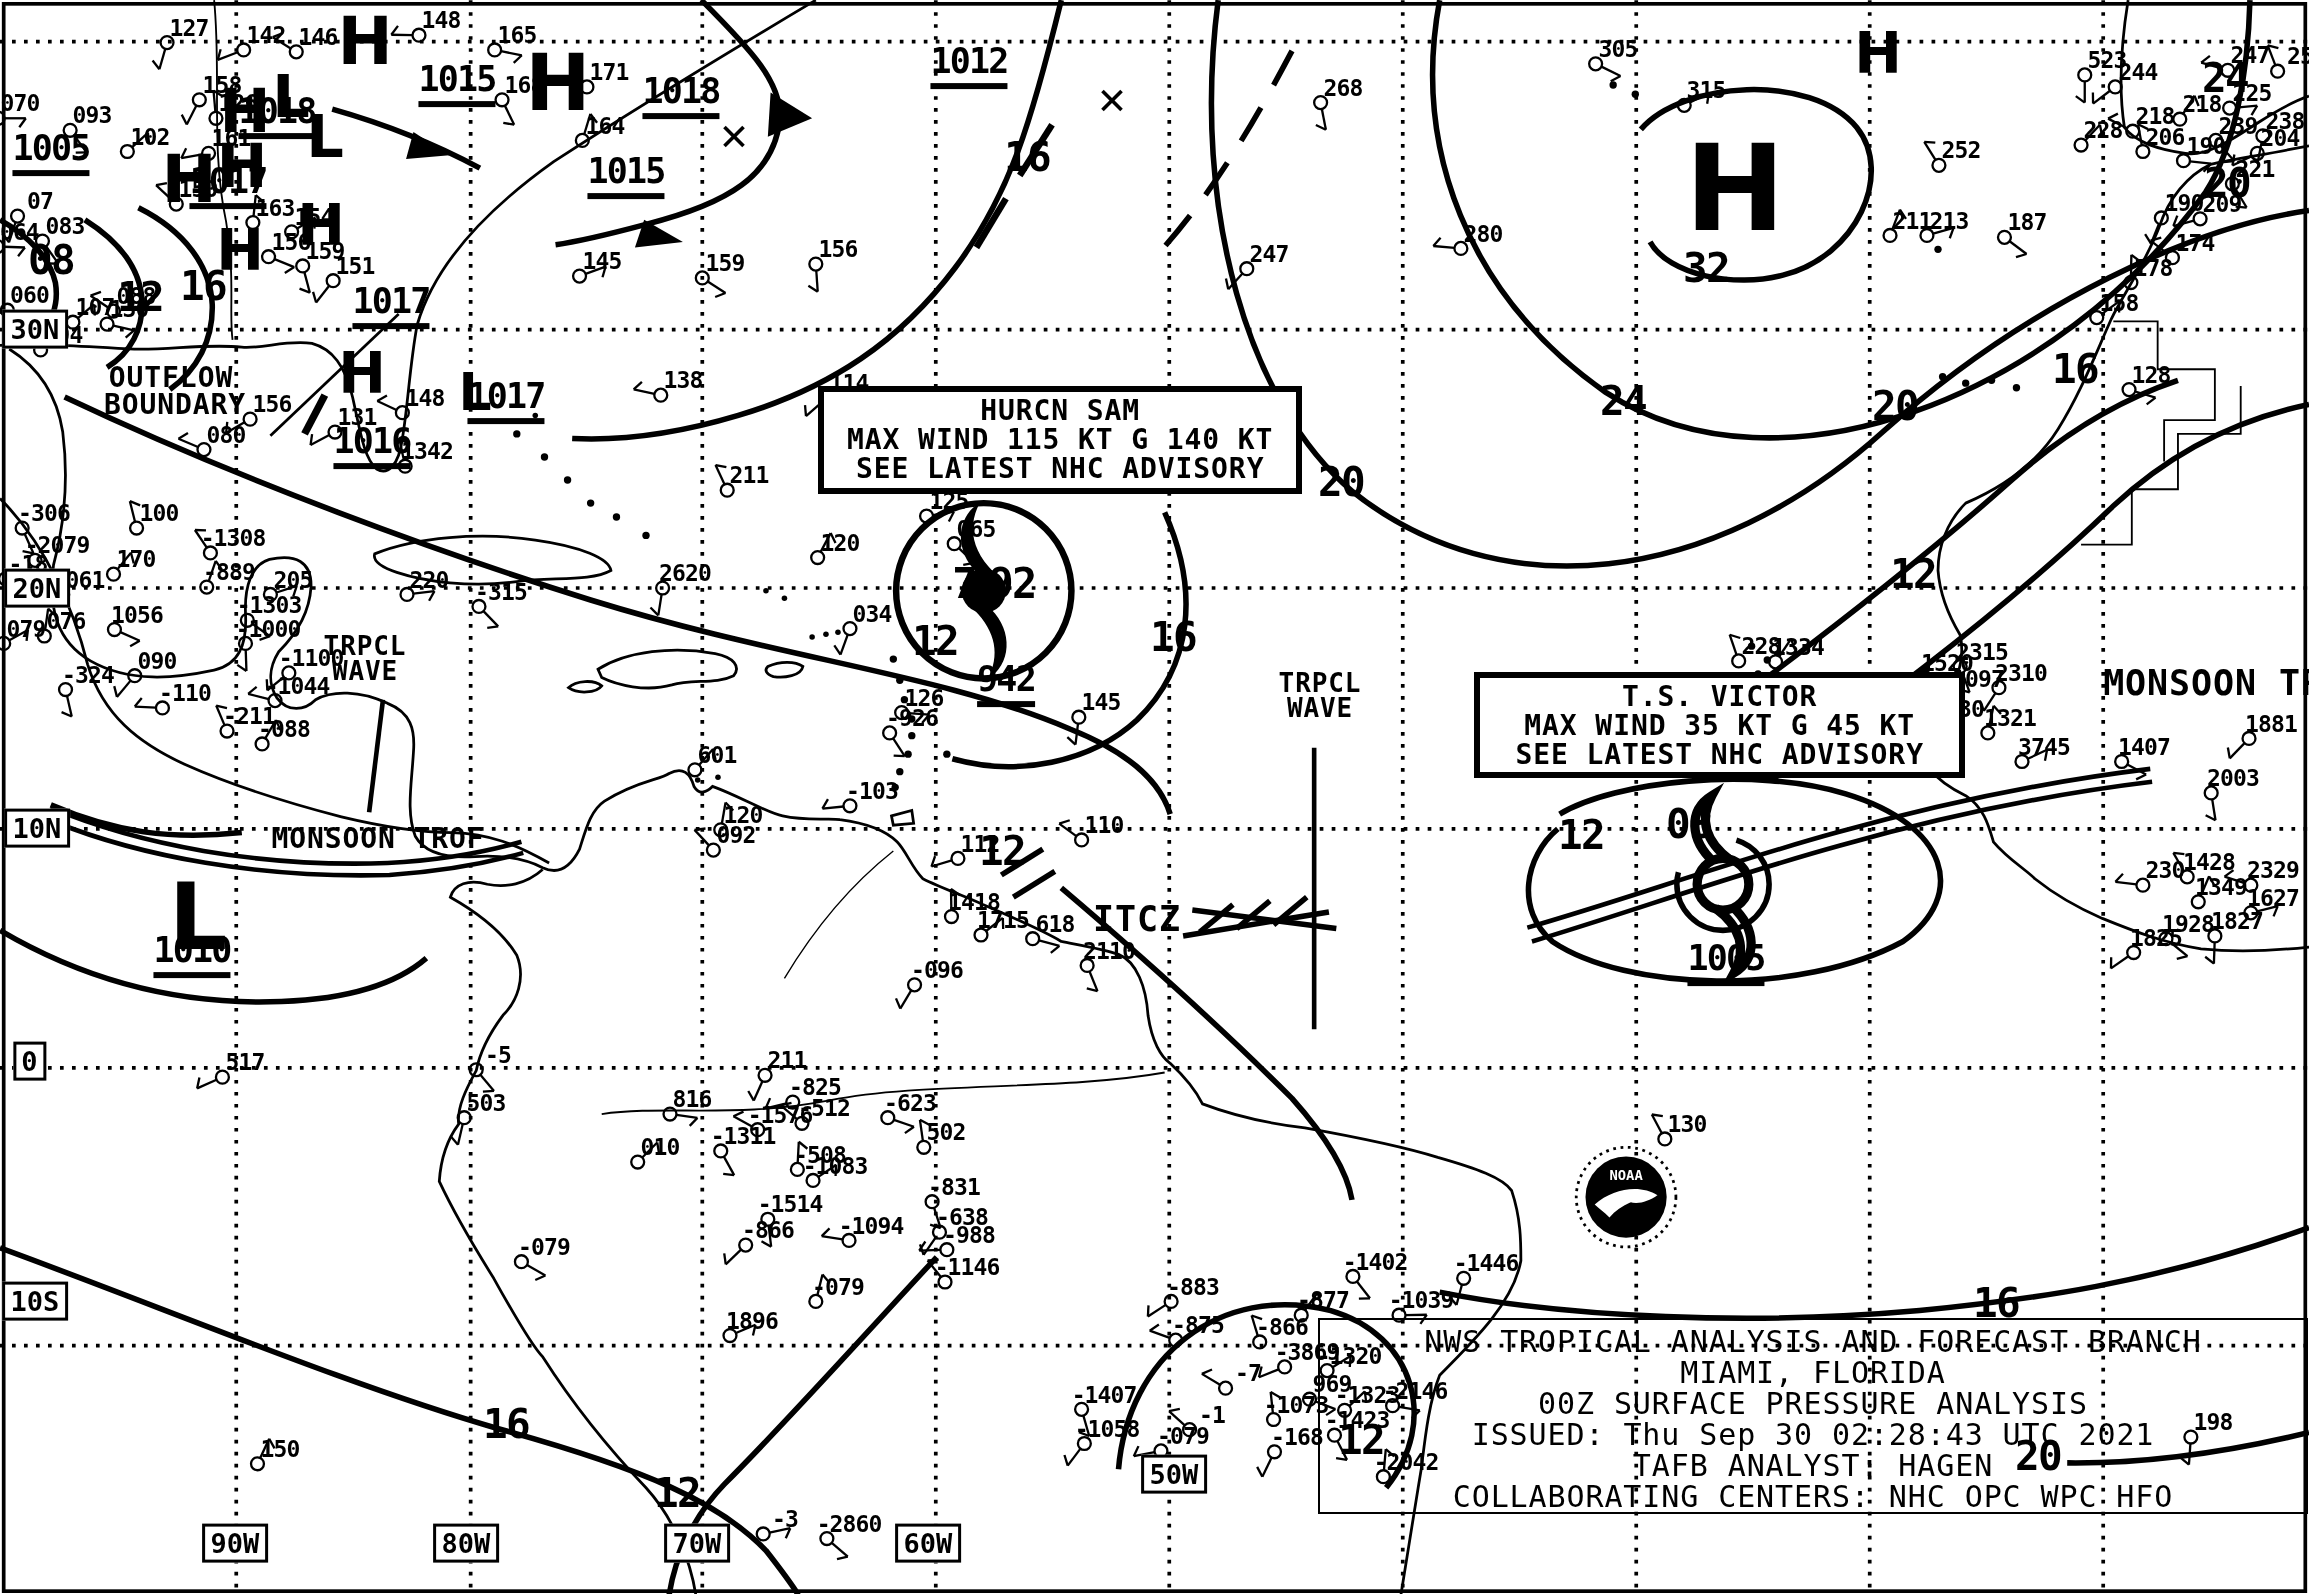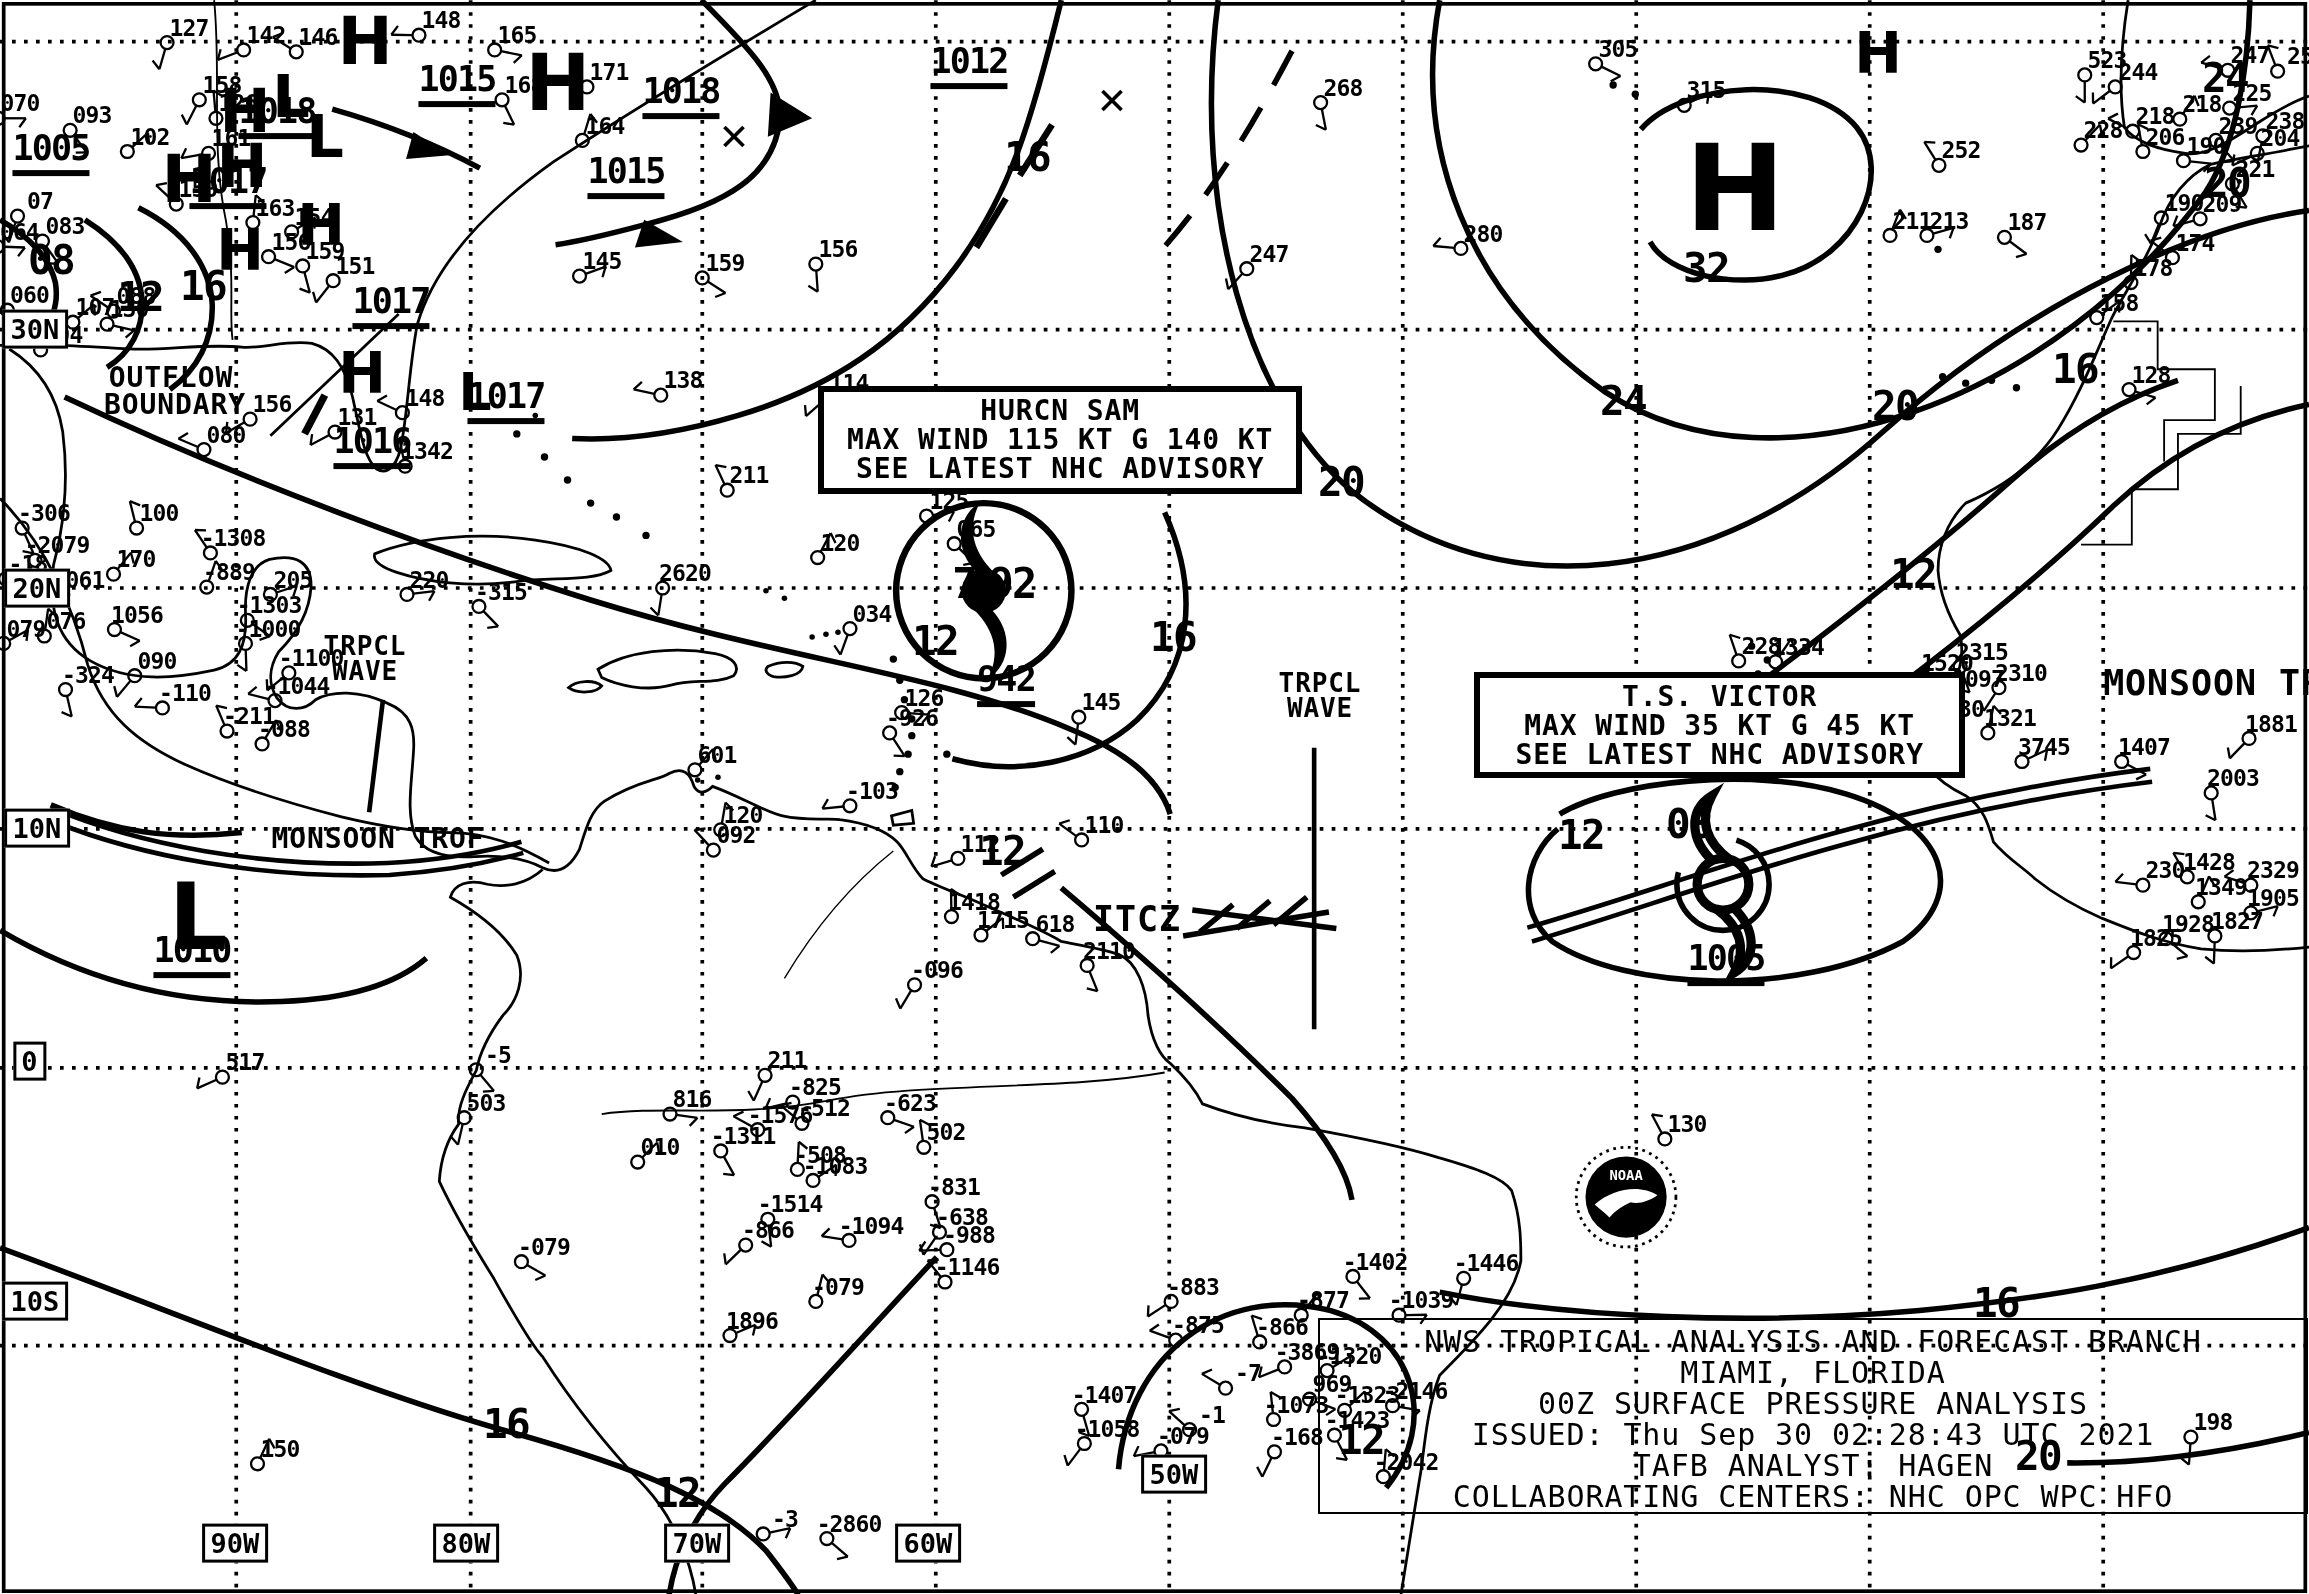--- a/index.html
+++ b/index.html
@@ -860,21 +860,21 @@
       <span class="lbl stn" style="left: 1978px; top: 679px;">1097</span>
       <span class="lbl stn" style="left: 1958px; top: 709px;">1230</span>
       <span class="lbl stn" style="left: 2010px; top: 718px;">1321</span>
       <span class="lbl stn" style="left: 2044px; top: 747px;">3745</span>
       <span class="lbl stn" style="left: 2144px; top: 747px;">1407</span>
       <span class="lbl stn" style="left: 2233px; top: 778px;">2003</span>
       <span class="lbl stn" style="left: 2271px; top: 724px;">1881</span>
       <span class="lbl stn" style="left: 2165px; top: 870px;">230</span>
       <span class="lbl stn" style="left: 2209px; top: 862px;">1428</span>
       <span class="lbl stn" style="left: 2221px; top: 887px;">1349</span>
-      <span class="lbl stn" style="left: 2273px; top: 898px;">1905</span>
+      <span class="lbl stn" style="left: 2273px; top: 898px;">1627</span>
       <span class="lbl stn" style="left: 2188px; top: 924px;">1928</span>
       <span class="lbl stn" style="left: 2237px; top: 921px;">1827</span>
       <span class="lbl stn" style="left: 2156px; top: 938px;">1825</span>
       <span class="lbl stn" style="left: 2273px; top: 870px;">2329</span>
       <span class="lbl stn" style="left: 1761px; top: 646px;">228</span>
       <span class="lbl stn" style="left: 1798px; top: 647px;">1334</span>
       <span class="lbl stn" style="left: 1947px; top: 663px;">1520</span>
       <span class="lbl stn" style="left: 498px; top: 1055px;">-5</span>
       <span class="lbl stn" style="left: 486px; top: 1103px;">503</span>
       <span class="lbl stn" style="left: 245px; top: 1062px;">517</span>

